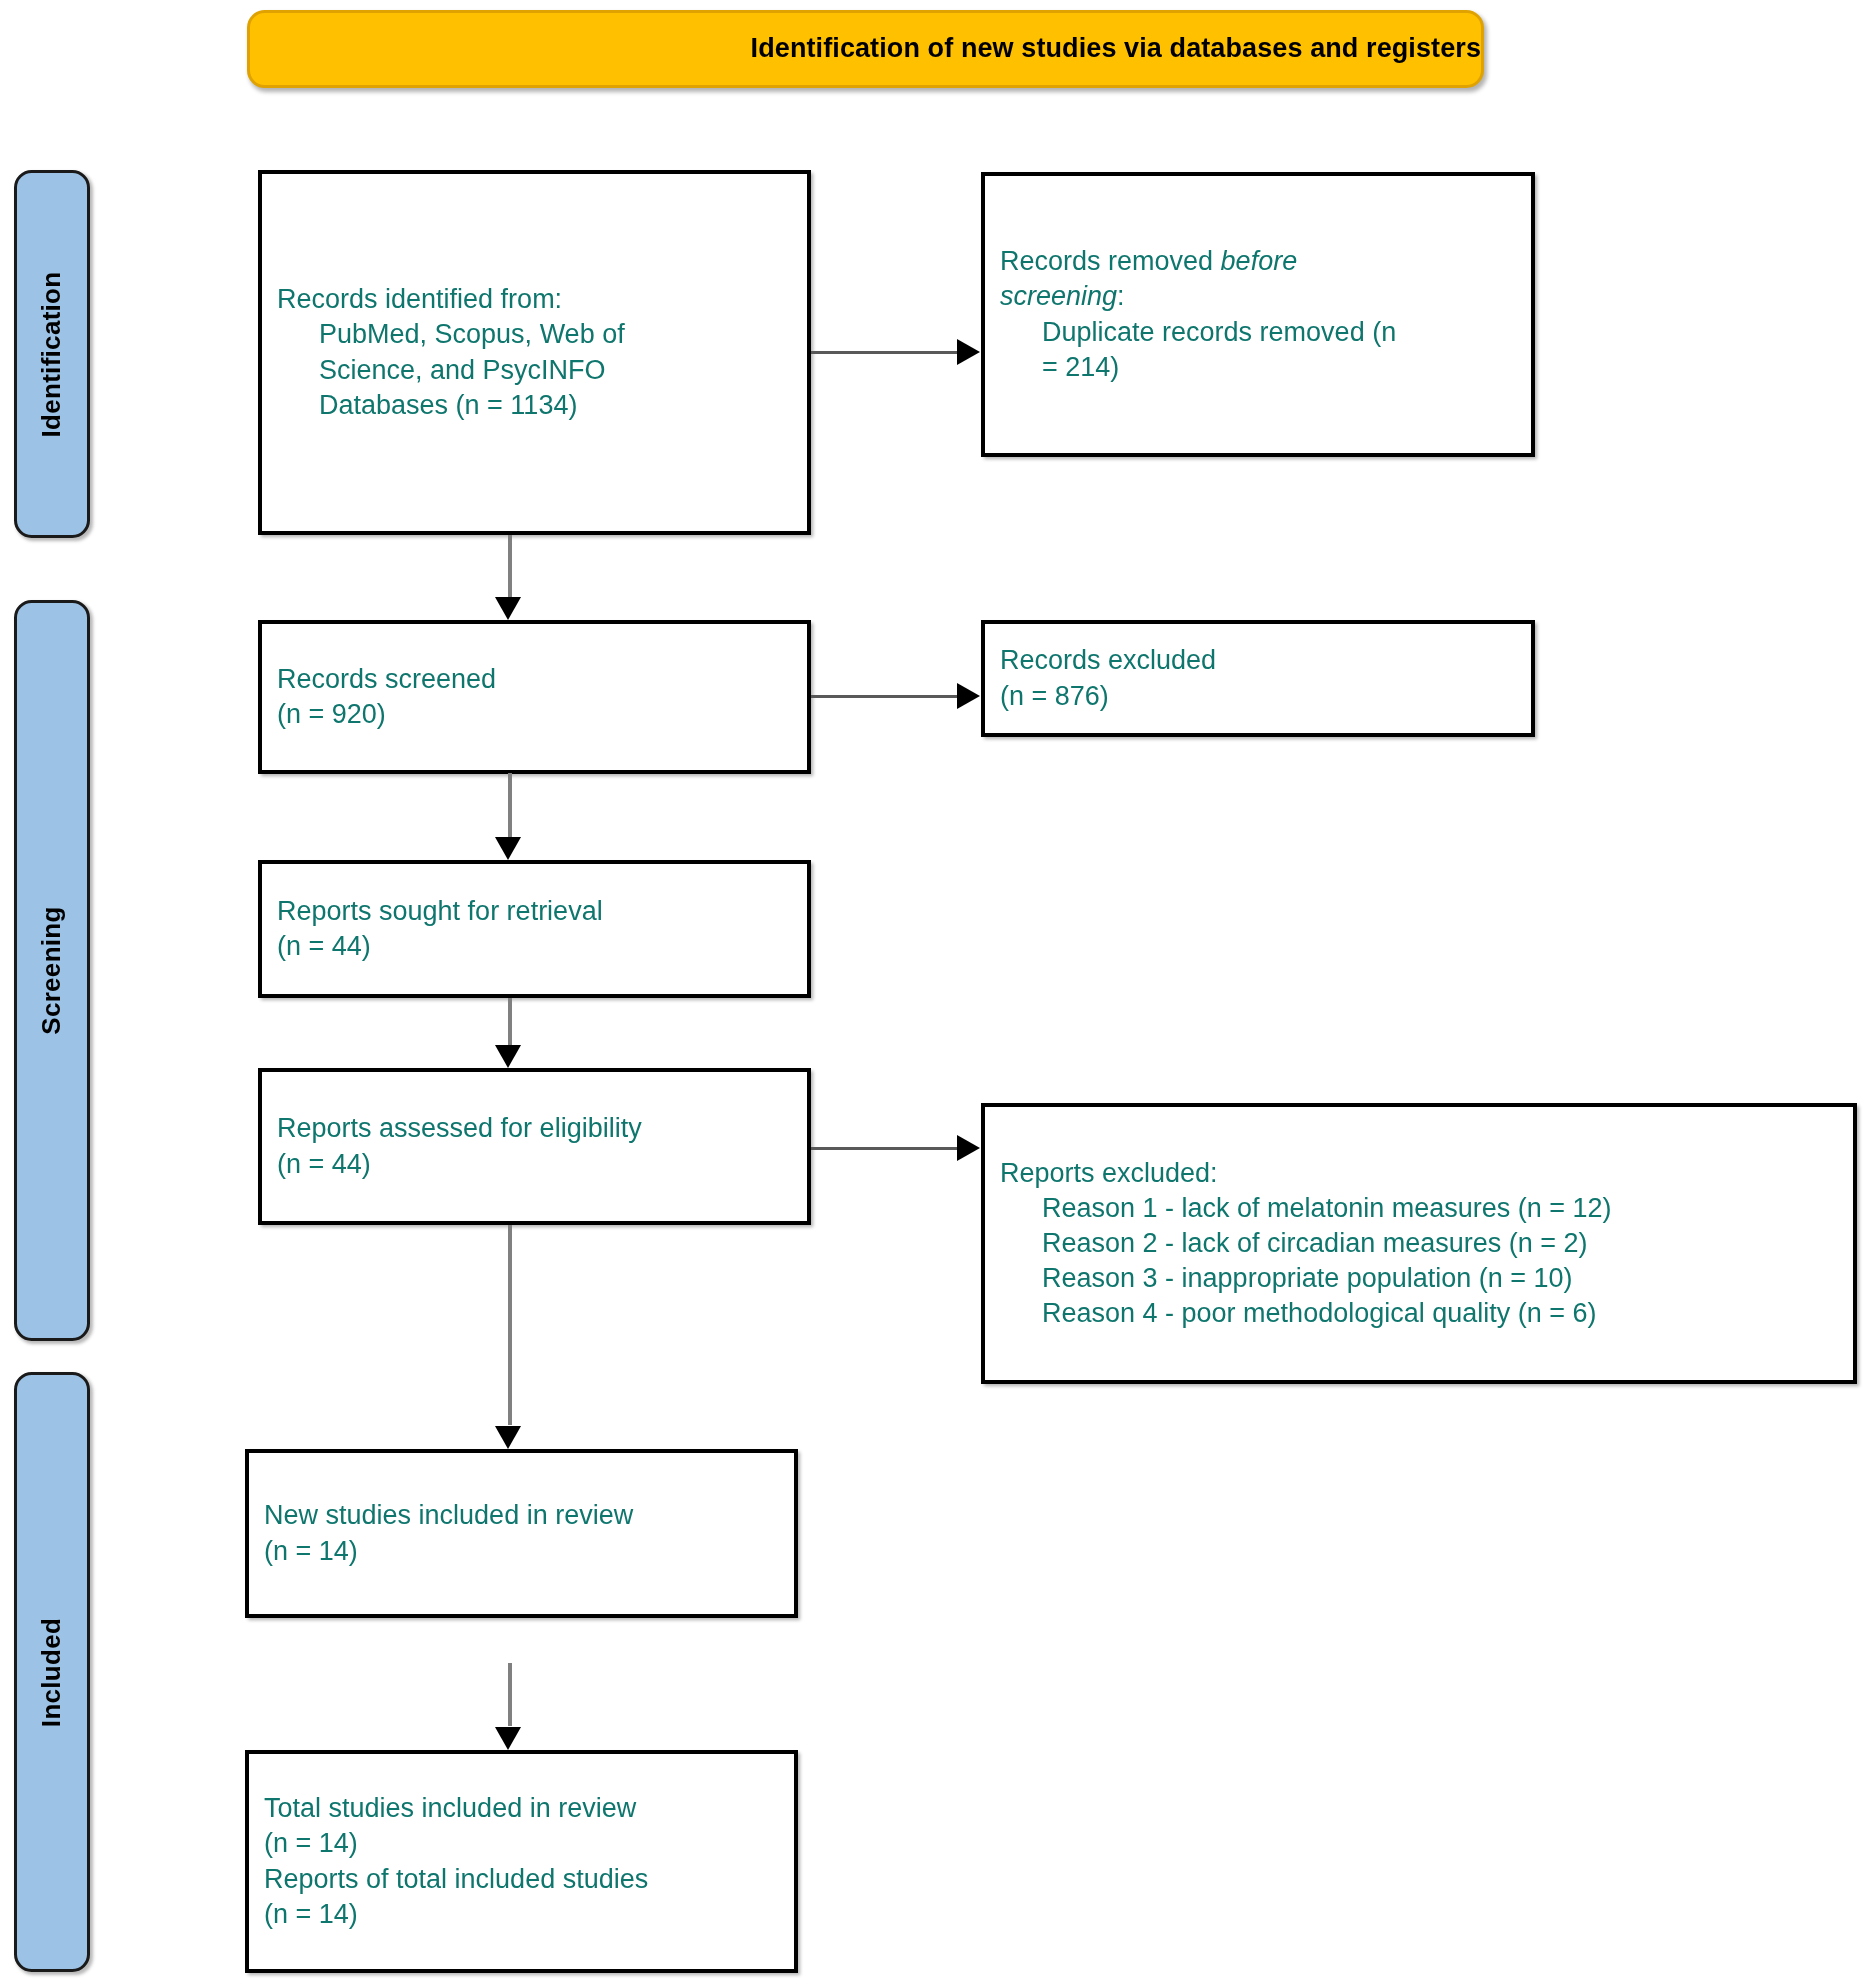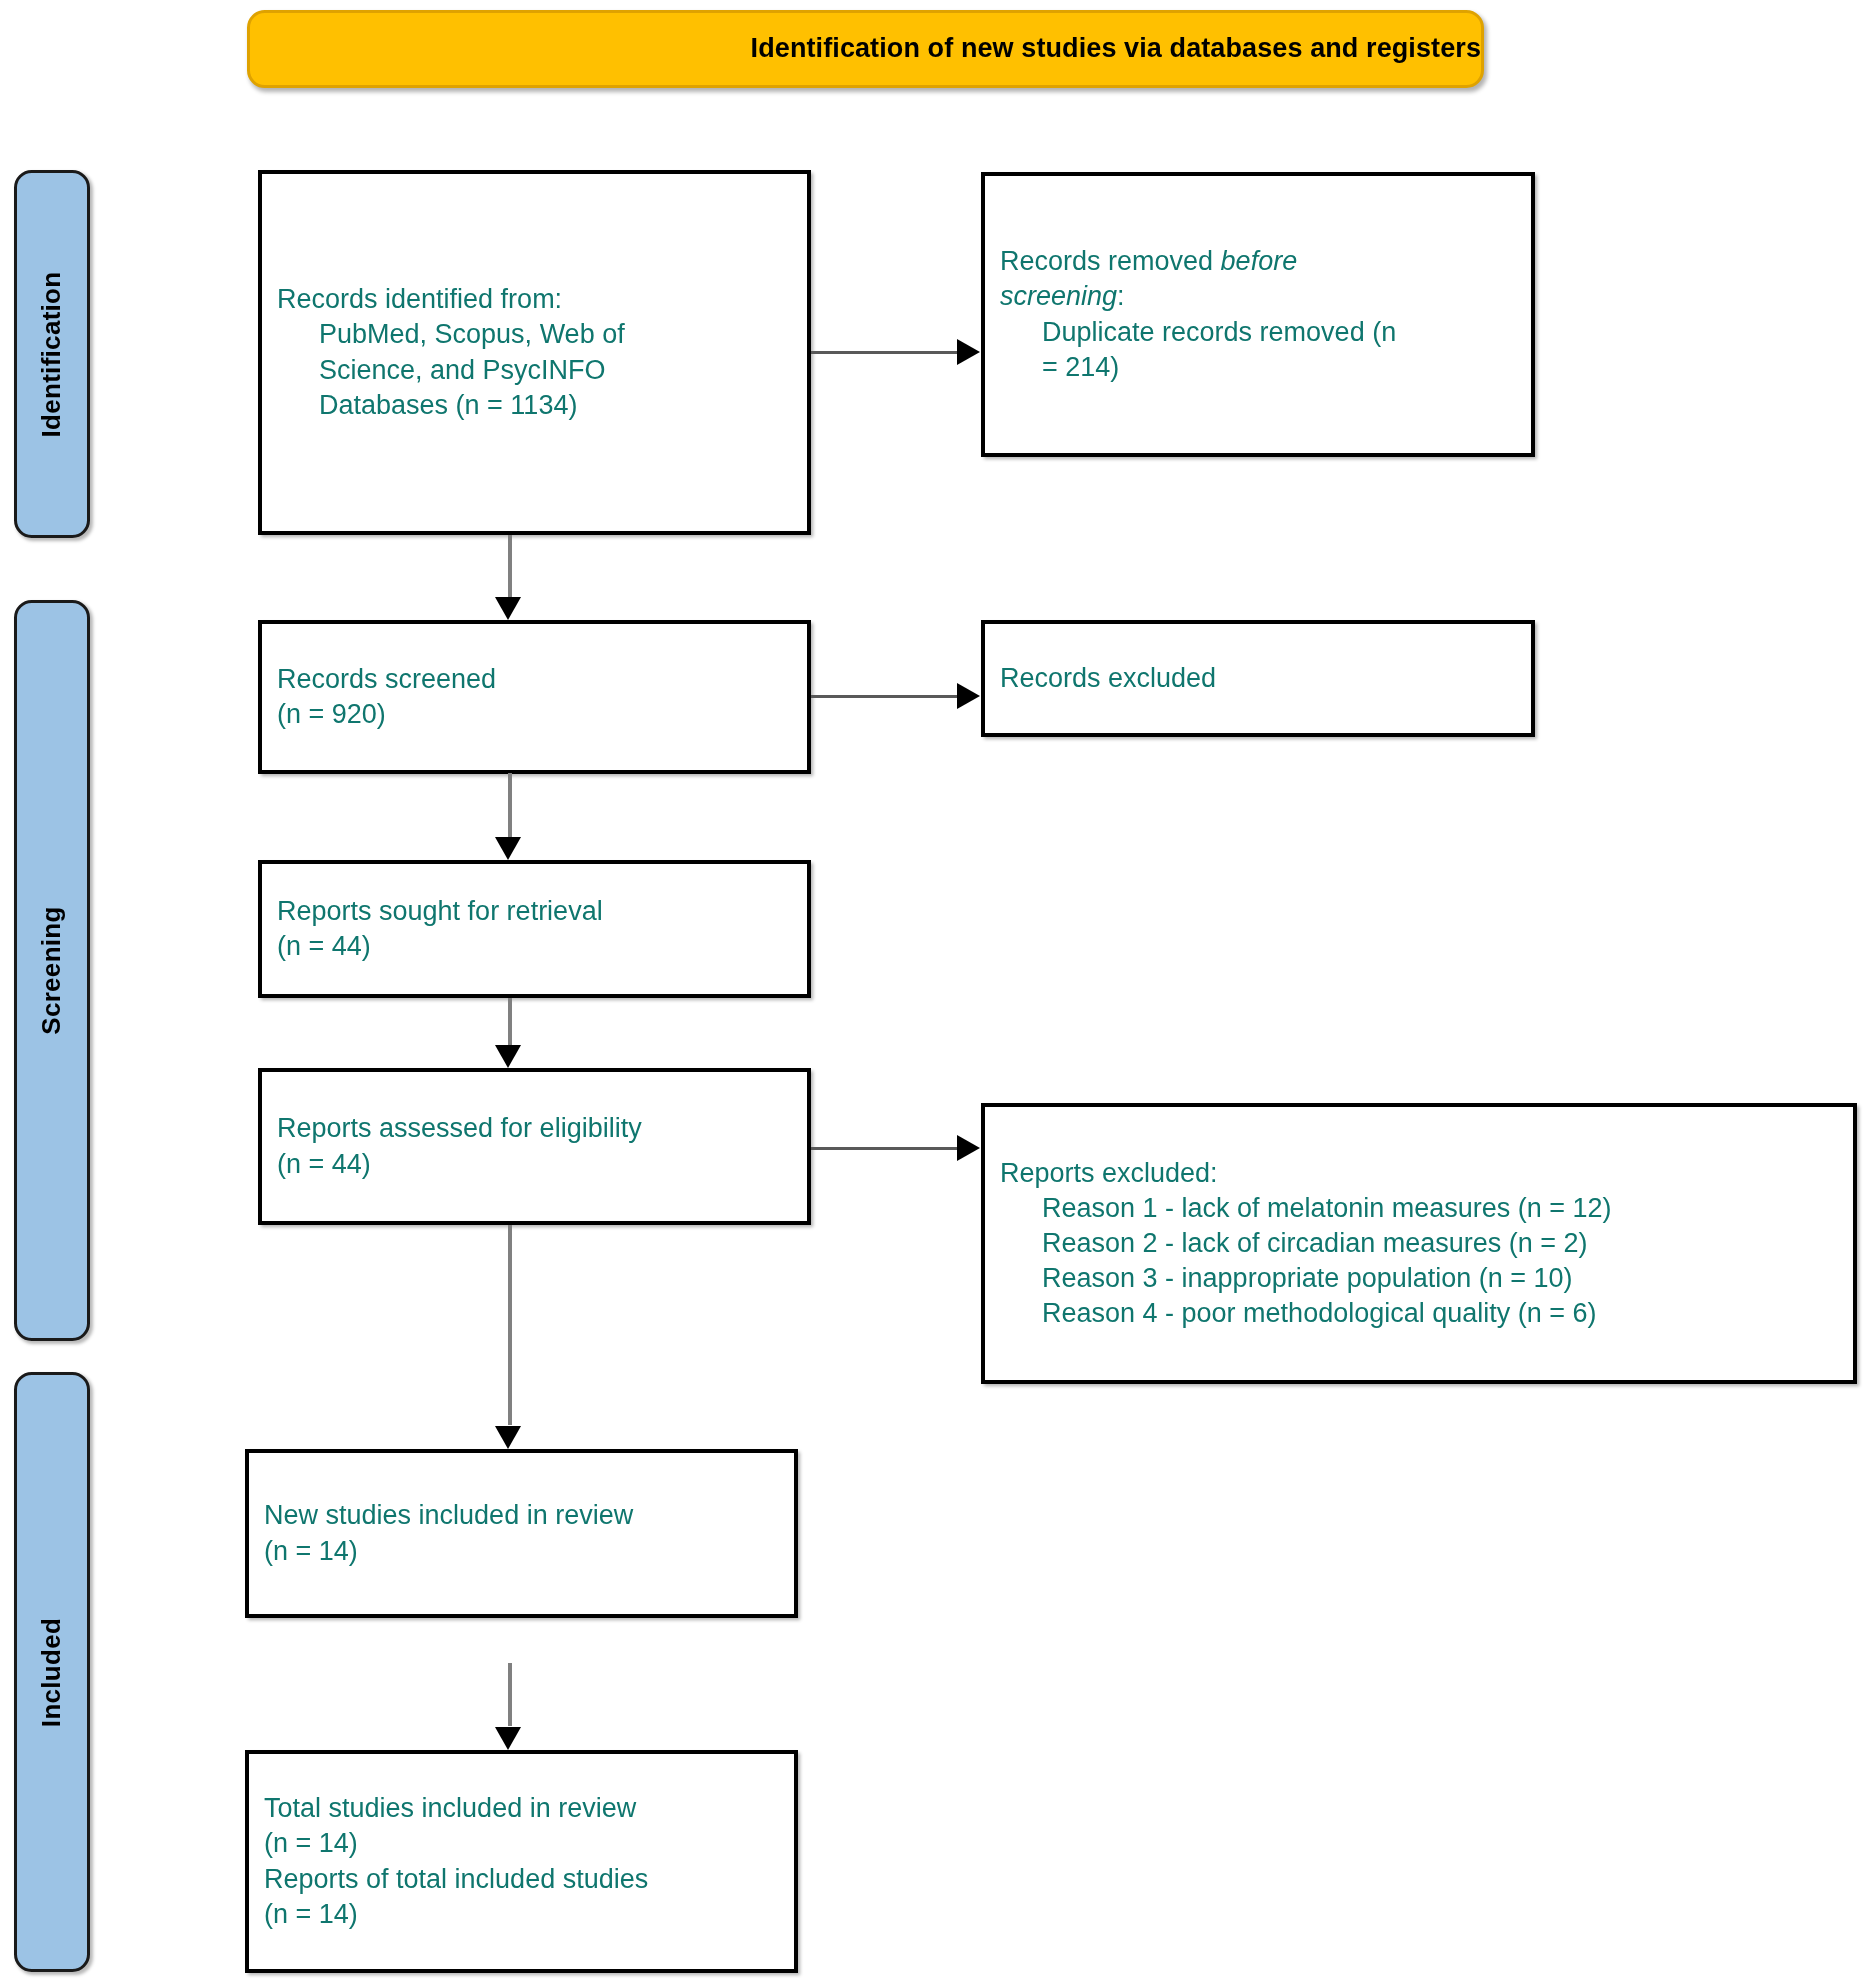--- a/index.html
+++ b/index.html
@@ -189,20 +189,21 @@
   <div class="node" id="node-screened">
     <div class="body">
       <div class="line">Records screened</div>
       <div class="line">(n = 920)</div>
     </div>
   </div>
 
   <div class="node" id="node-excluded">
     <div class="body">
       <div class="line">Records excluded</div>
+      <div class="line">(n = 876)</div>
     </div>
   </div>
 
   <div class="node" id="node-sought">
     <div class="body">
       <div class="line">Reports sought for retrieval</div>
       <div class="line">(n = 44)</div>
     </div>
   </div>
 

